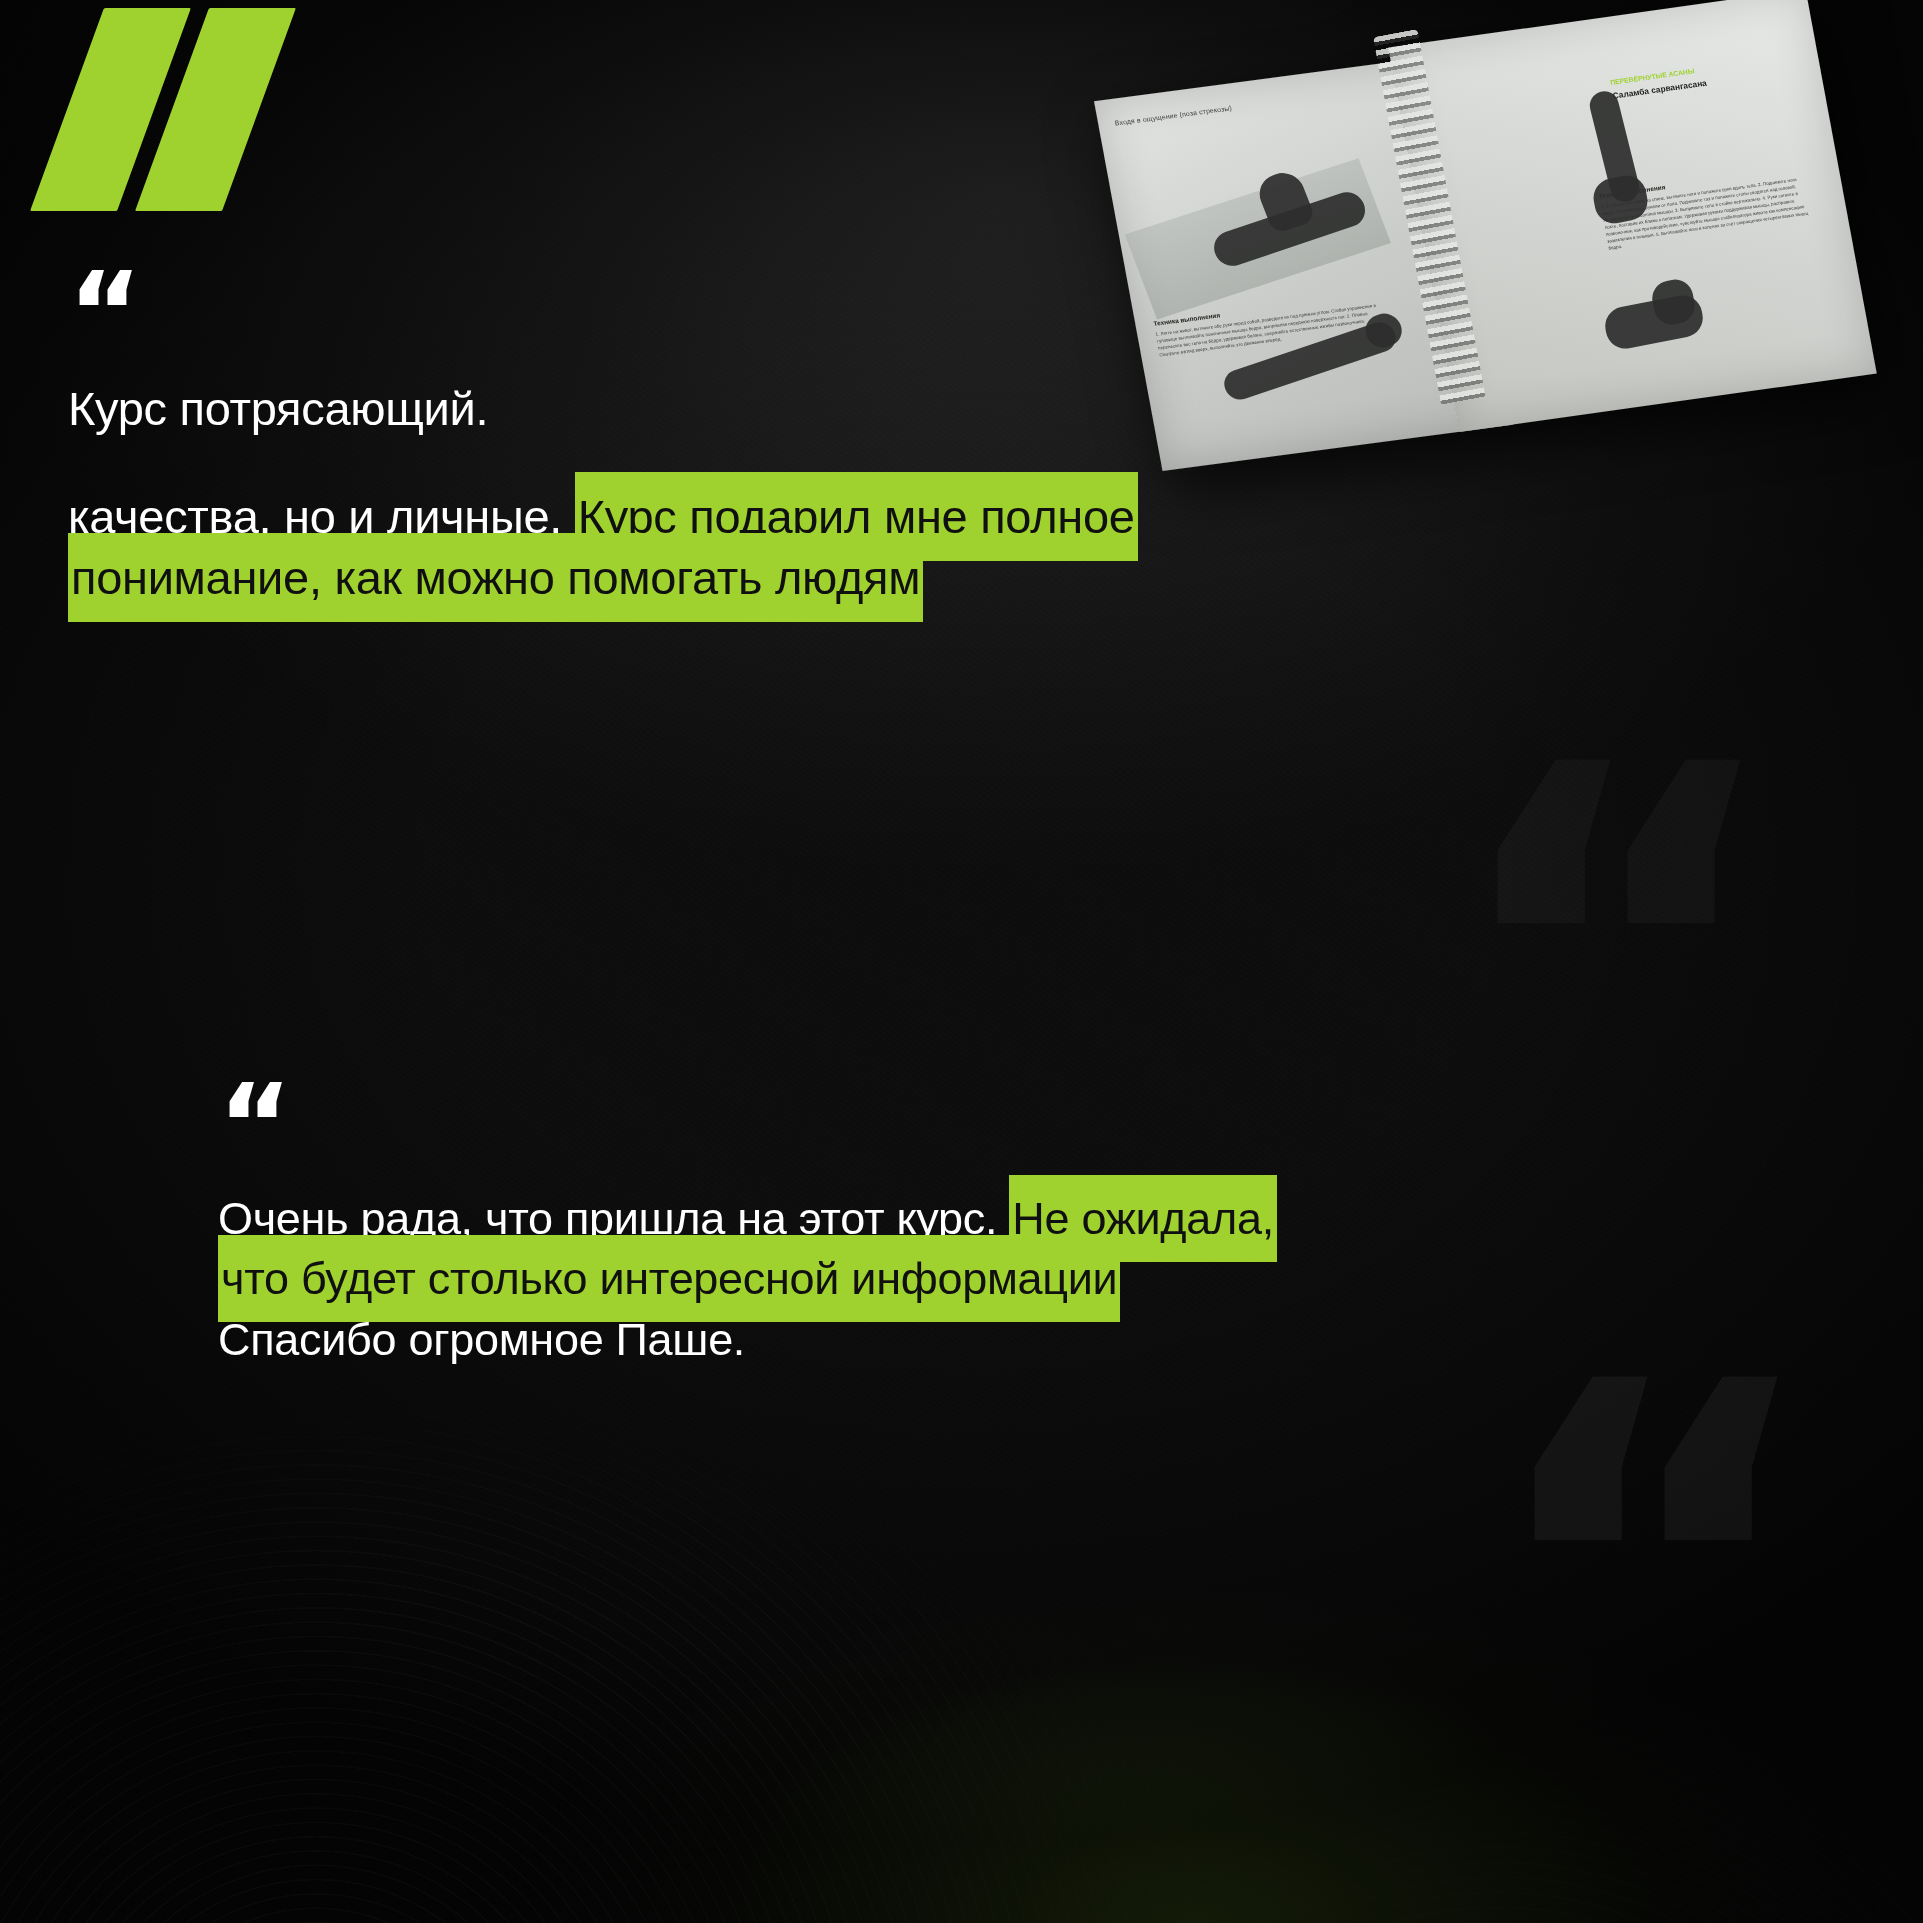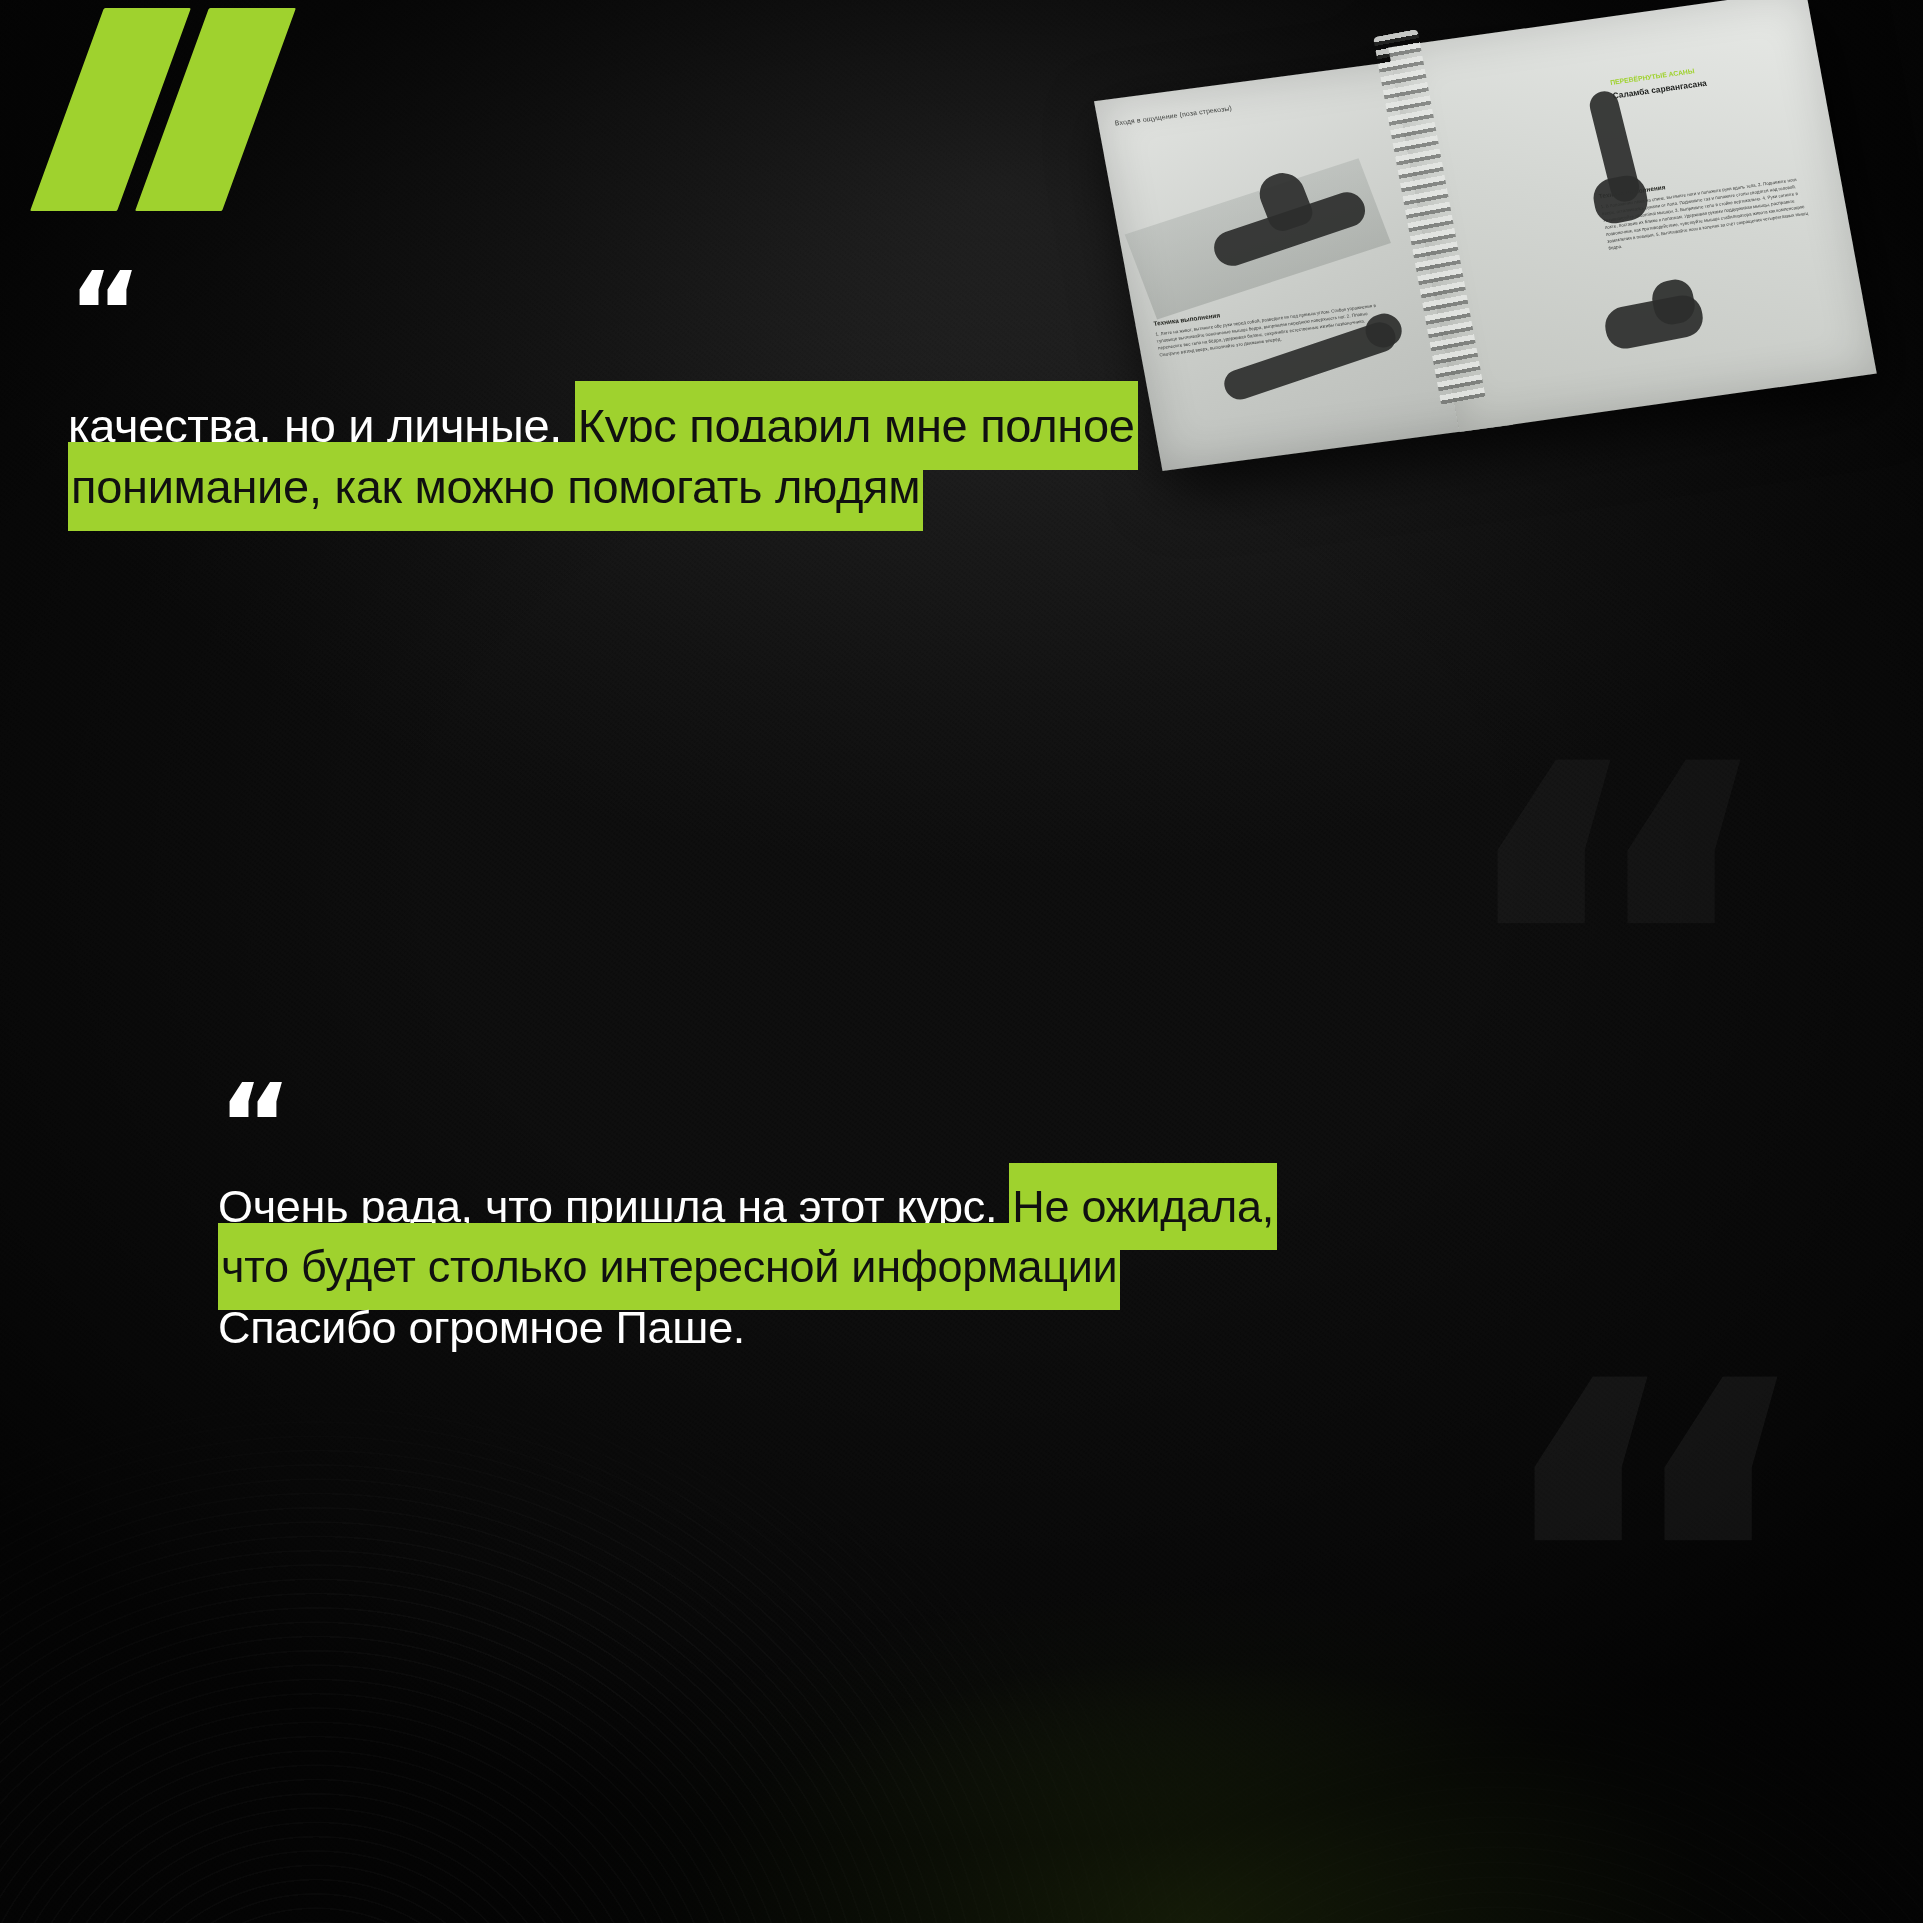--- a/index.html
+++ b/index.html
@@ -238,21 +238,21 @@
     padding: 18px 3px;
   }
   .bold-ital-ul {
     font-weight: 700;
     font-style: italic;
     text-decoration: underline;
     text-underline-offset: 5.3px;
     text-decoration-thickness: 3px;
   }
   .t2 .line { font-size: 45px; line-height: 1.34; }
-  .t2 .body { margin-top: 17px; }
+  .t2 .body { margin-top: 29px; }
 </style>
 </head>
 <body>
 
 <div id="page">
 
   <div class="bg-base"></div>
   <div class="bg-noise"></div>
   <div class="bg-waves"></div>
   <div class="bg-waves2"></div>
@@ -292,20 +292,21 @@
       <div class="pose figD"></div>
       <div class="pose figD2"></div>
 
       <div class="spiral"></div>
     </div>
   </div>
 
   <div class="testimonial t1">
     <div class="quote-mark">“</div>
     <div class="lead">
+      <span class="line">Курс потрясающий.</span>
     </div>
     <div class="para">
       <span class="line"><span>качества, но и личные. </span><span class="hl">Курс подарил мне полное</span></span>
       <span class="line"><span class="hl">понимание, как можно помогать людям</span></span>
     </div>
   </div>
 
   <div class="testimonial t2">
     <div class="quote-mark">“</div>
     <div class="body">

